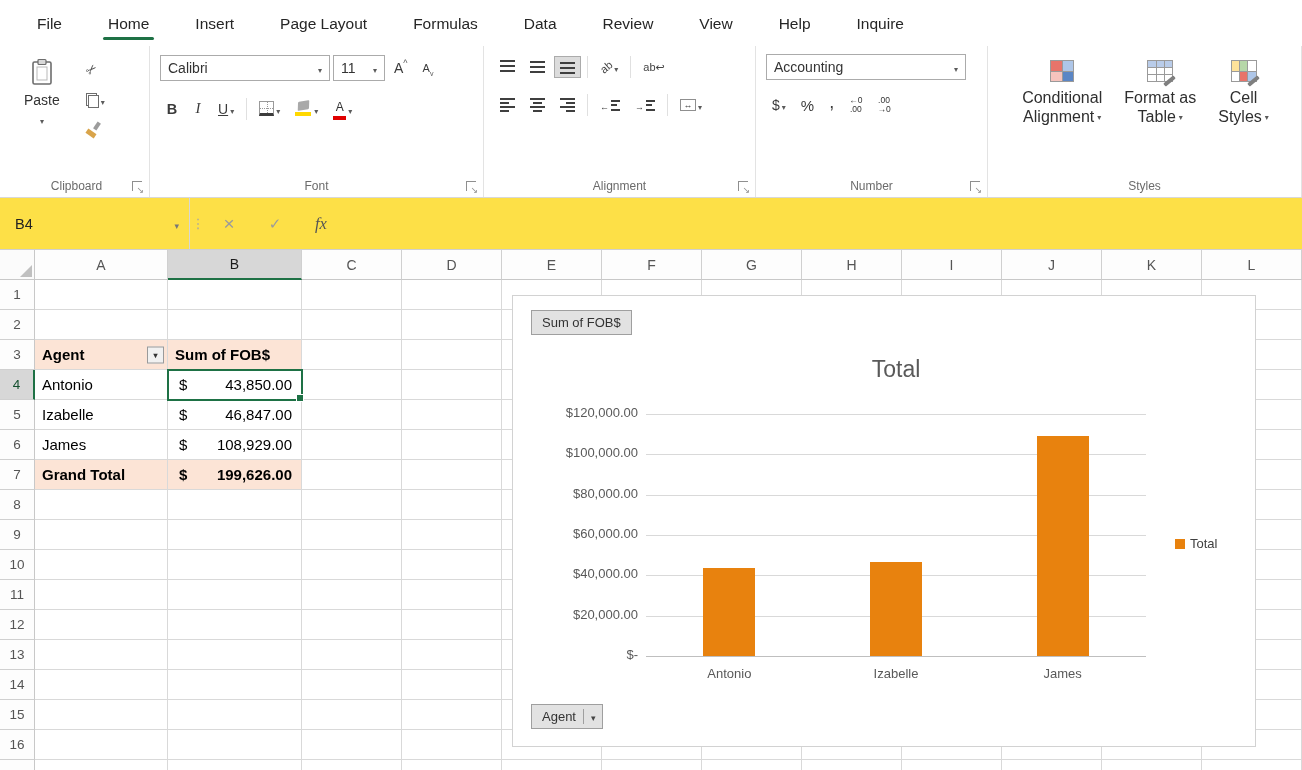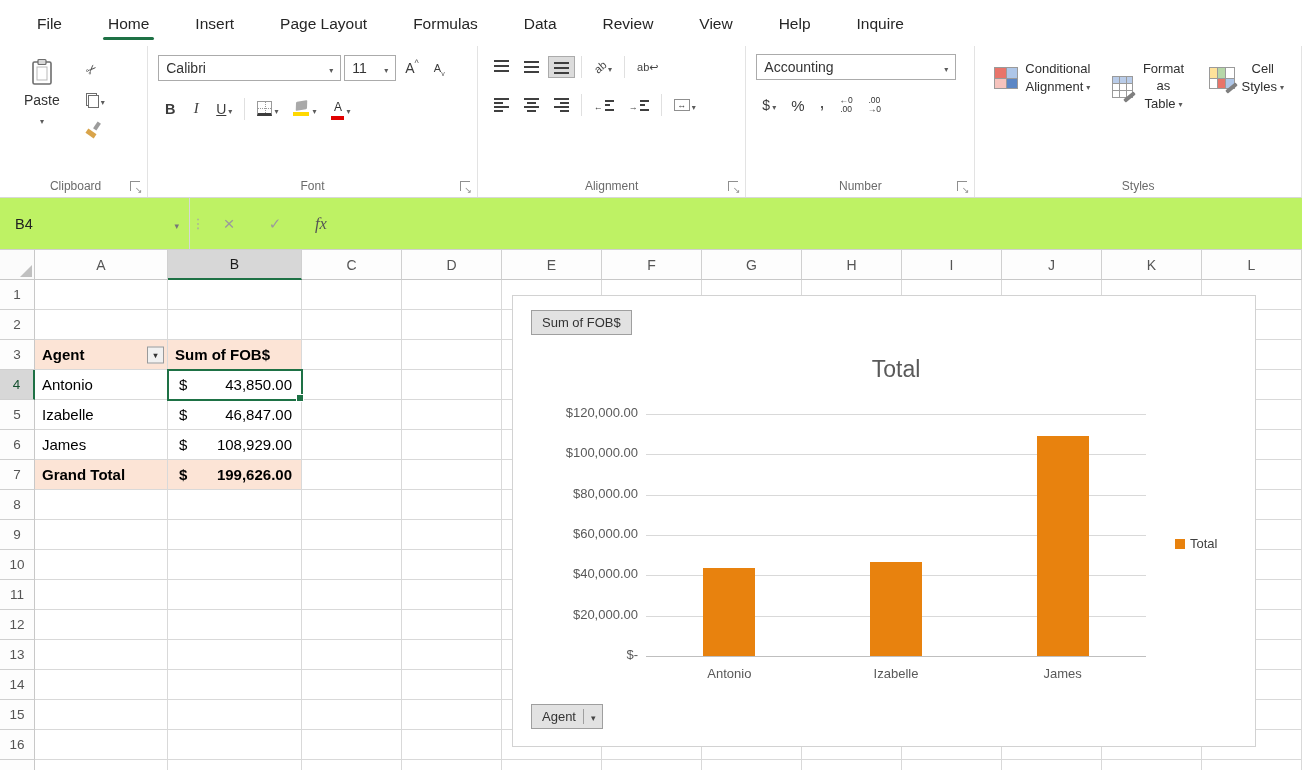--- a/index.html
+++ b/index.html
@@ -34,21 +34,21 @@
   .clip-small{display:flex;flex-direction:column;gap:5px;margin-top:2px}
   .scissors-icon::after{content:"✂";font-size:13px;color:#555;display:inline-block;transform:rotate(-45deg)}
   .copy-icon{width:13px;height:15px;position:relative;display:inline-block}
   .copy-icon::before,.copy-icon::after{content:"";position:absolute;width:9px;height:11px;border:1.2px solid #6d6d6d;background:#fff}
   .copy-icon::before{left:0;top:0}.copy-icon::after{right:0;bottom:0}
   .painter-icon{width:15px;height:15px;position:relative;display:inline-block}
   .painter-icon::before{content:"";position:absolute;right:2px;top:0;width:4px;height:8px;background:#9c9c9c;transform:rotate(35deg)}
   .painter-icon::after{content:"";position:absolute;left:0;bottom:1px;width:10px;height:5px;background:#d9a44a;transform:rotate(35deg)}
 
   
-  .font-name{width:183px}.font-size{width:52px}
+  .font-name{width:170px}.font-size{width:52px}
   .af-big::before{content:"A";font-size:14px}
   .af-big::after{content:"^";font-size:9px;vertical-align:super;color:#555}
   .af-small::before{content:"A";font-size:11px}
   .af-small::after{content:"v";font-size:7px;vertical-align:sub;color:#555}
   .bold-btn{font-weight:700;font-size:14.5px;width:24px;justify-content:center}
   .italic-btn{font-family:"Liberation Serif",serif;font-style:italic;font-size:15px;width:22px;justify-content:center}
   .underline-btn .u{text-decoration:underline;font-size:14px}
   .borders-icon{width:15px;height:15px;border:1px solid #9a9a9a;border-bottom:3px solid #3c3c3c;position:relative;display:inline-block}
   .borders-icon::before{content:"";position:absolute;left:0;right:0;top:50%;border-top:1px dotted #9a9a9a}
   .borders-icon::after{content:"";position:absolute;top:0;bottom:0;left:50%;border-left:1px dotted #9a9a9a}
@@ -81,37 +81,37 @@
   
   .fmt-combo{width:200px}
   .cur{font-size:14px}
   .pct-btn{font-size:15px}
   .comma-btn{font-size:18px;line-height:10px;position:relative;top:-3px}
   .dec2{display:flex;flex-direction:column;align-items:center;font-size:8.5px;line-height:9px;color:#333}
   .dec2 em{font-style:normal}
 
   
   .styles-row{display:flex;align-items:flex-start;gap:4px;justify-content:center}
-  .bigbtn{display:flex;flex-direction:row;align-items:center;gap:7px;padding:6px 9px;font-size:13px;color:#2f2f2f}
+  .bigbtn{display:flex;flex-direction:column;align-items:center;gap:7px;padding:6px 9px;font-size:16px;color:#2f2f2f}
   .bl{display:flex;flex-direction:column;align-items:center;line-height:17px}
   .bl-line2{display:flex;align-items:center;gap:3px}
   .cf-icon{width:24px;height:22px;display:grid;grid-template:1fr 1fr / 1fr 1fr;gap:1px;background:#9a9a9a;border:1px solid #9a9a9a}
   .cf-icon b:nth-child(1){background:#e8746a}.cf-icon b:nth-child(2){background:#aec6e8}
   .cf-icon b:nth-child(3){background:#f6c3bd}.cf-icon b:nth-child(4){background:#5b86c5}
   .ft-icon{width:26px;height:22px;display:grid;grid-template:repeat(3,1fr)/repeat(3,1fr);gap:1px;background:#9a9a9a;border:1px solid #9a9a9a;position:relative}
   .ft-icon b{background:#fff}
   .ft-icon b:nth-child(-n+3){background:#b9cce9}
   .ft-icon::after,.cs-icon::after{content:"";position:absolute;right:-4px;bottom:-2px;width:13px;height:4px;background:#7f7f7f;transform:rotate(-40deg);border-radius:1px}
   .cs-icon{width:26px;height:22px;display:grid;grid-template:repeat(2,1fr)/repeat(3,1fr);gap:1px;background:#9a9a9a;border:1px solid #9a9a9a;position:relative}
   .cs-icon b:nth-child(1){background:#ffe29a}.cs-icon b:nth-child(2){background:#b6d7a8}
   .cs-icon b:nth-child(3){background:#fff}.cs-icon b:nth-child(4){background:#fff}
   .cs-icon b:nth-child(5){background:#e8746a}.cs-icon b:nth-child(6){background:#aec6e8}
 
   
-  .formula-row{height:52px;display:flex;align-items:stretch;border-bottom:1px solid #cfcfcf;background:#bef264}
+  .formula-row{height:52px;display:flex;align-items:stretch;border-bottom:1px solid #cfcfcf;background:#fde047}
   .namebox{width:190px;border-right:1px solid #d6d6d6;display:flex;align-items:center;justify-content:space-between;padding:0 10px 0 15px;font-size:14.5px;color:#222}
   .nb-caret::after{content:"▾";color:#777;font-size:9px}
   .fb-handle{width:16px;display:flex;align-items:center;justify-content:center;color:#a5a5a5}
   .fb-handle::after{content:"⋮";font-size:13px}
   .fb-btn{width:46px;display:flex;align-items:center;justify-content:center;color:#9b9b9b}
   .fb-x::after{content:"×";font-size:19px}
   .fb-check::after{content:"✓";font-size:15px}
   .fb-fx{font-family:"Liberation Serif",serif;font-style:italic;color:#555;font-size:16.5px}
   .fb-value{flex:1;border-left:1px solid #d6d6d6;display:flex;align-items:center;padding-left:16px;font-size:15px;color:#111}
 

